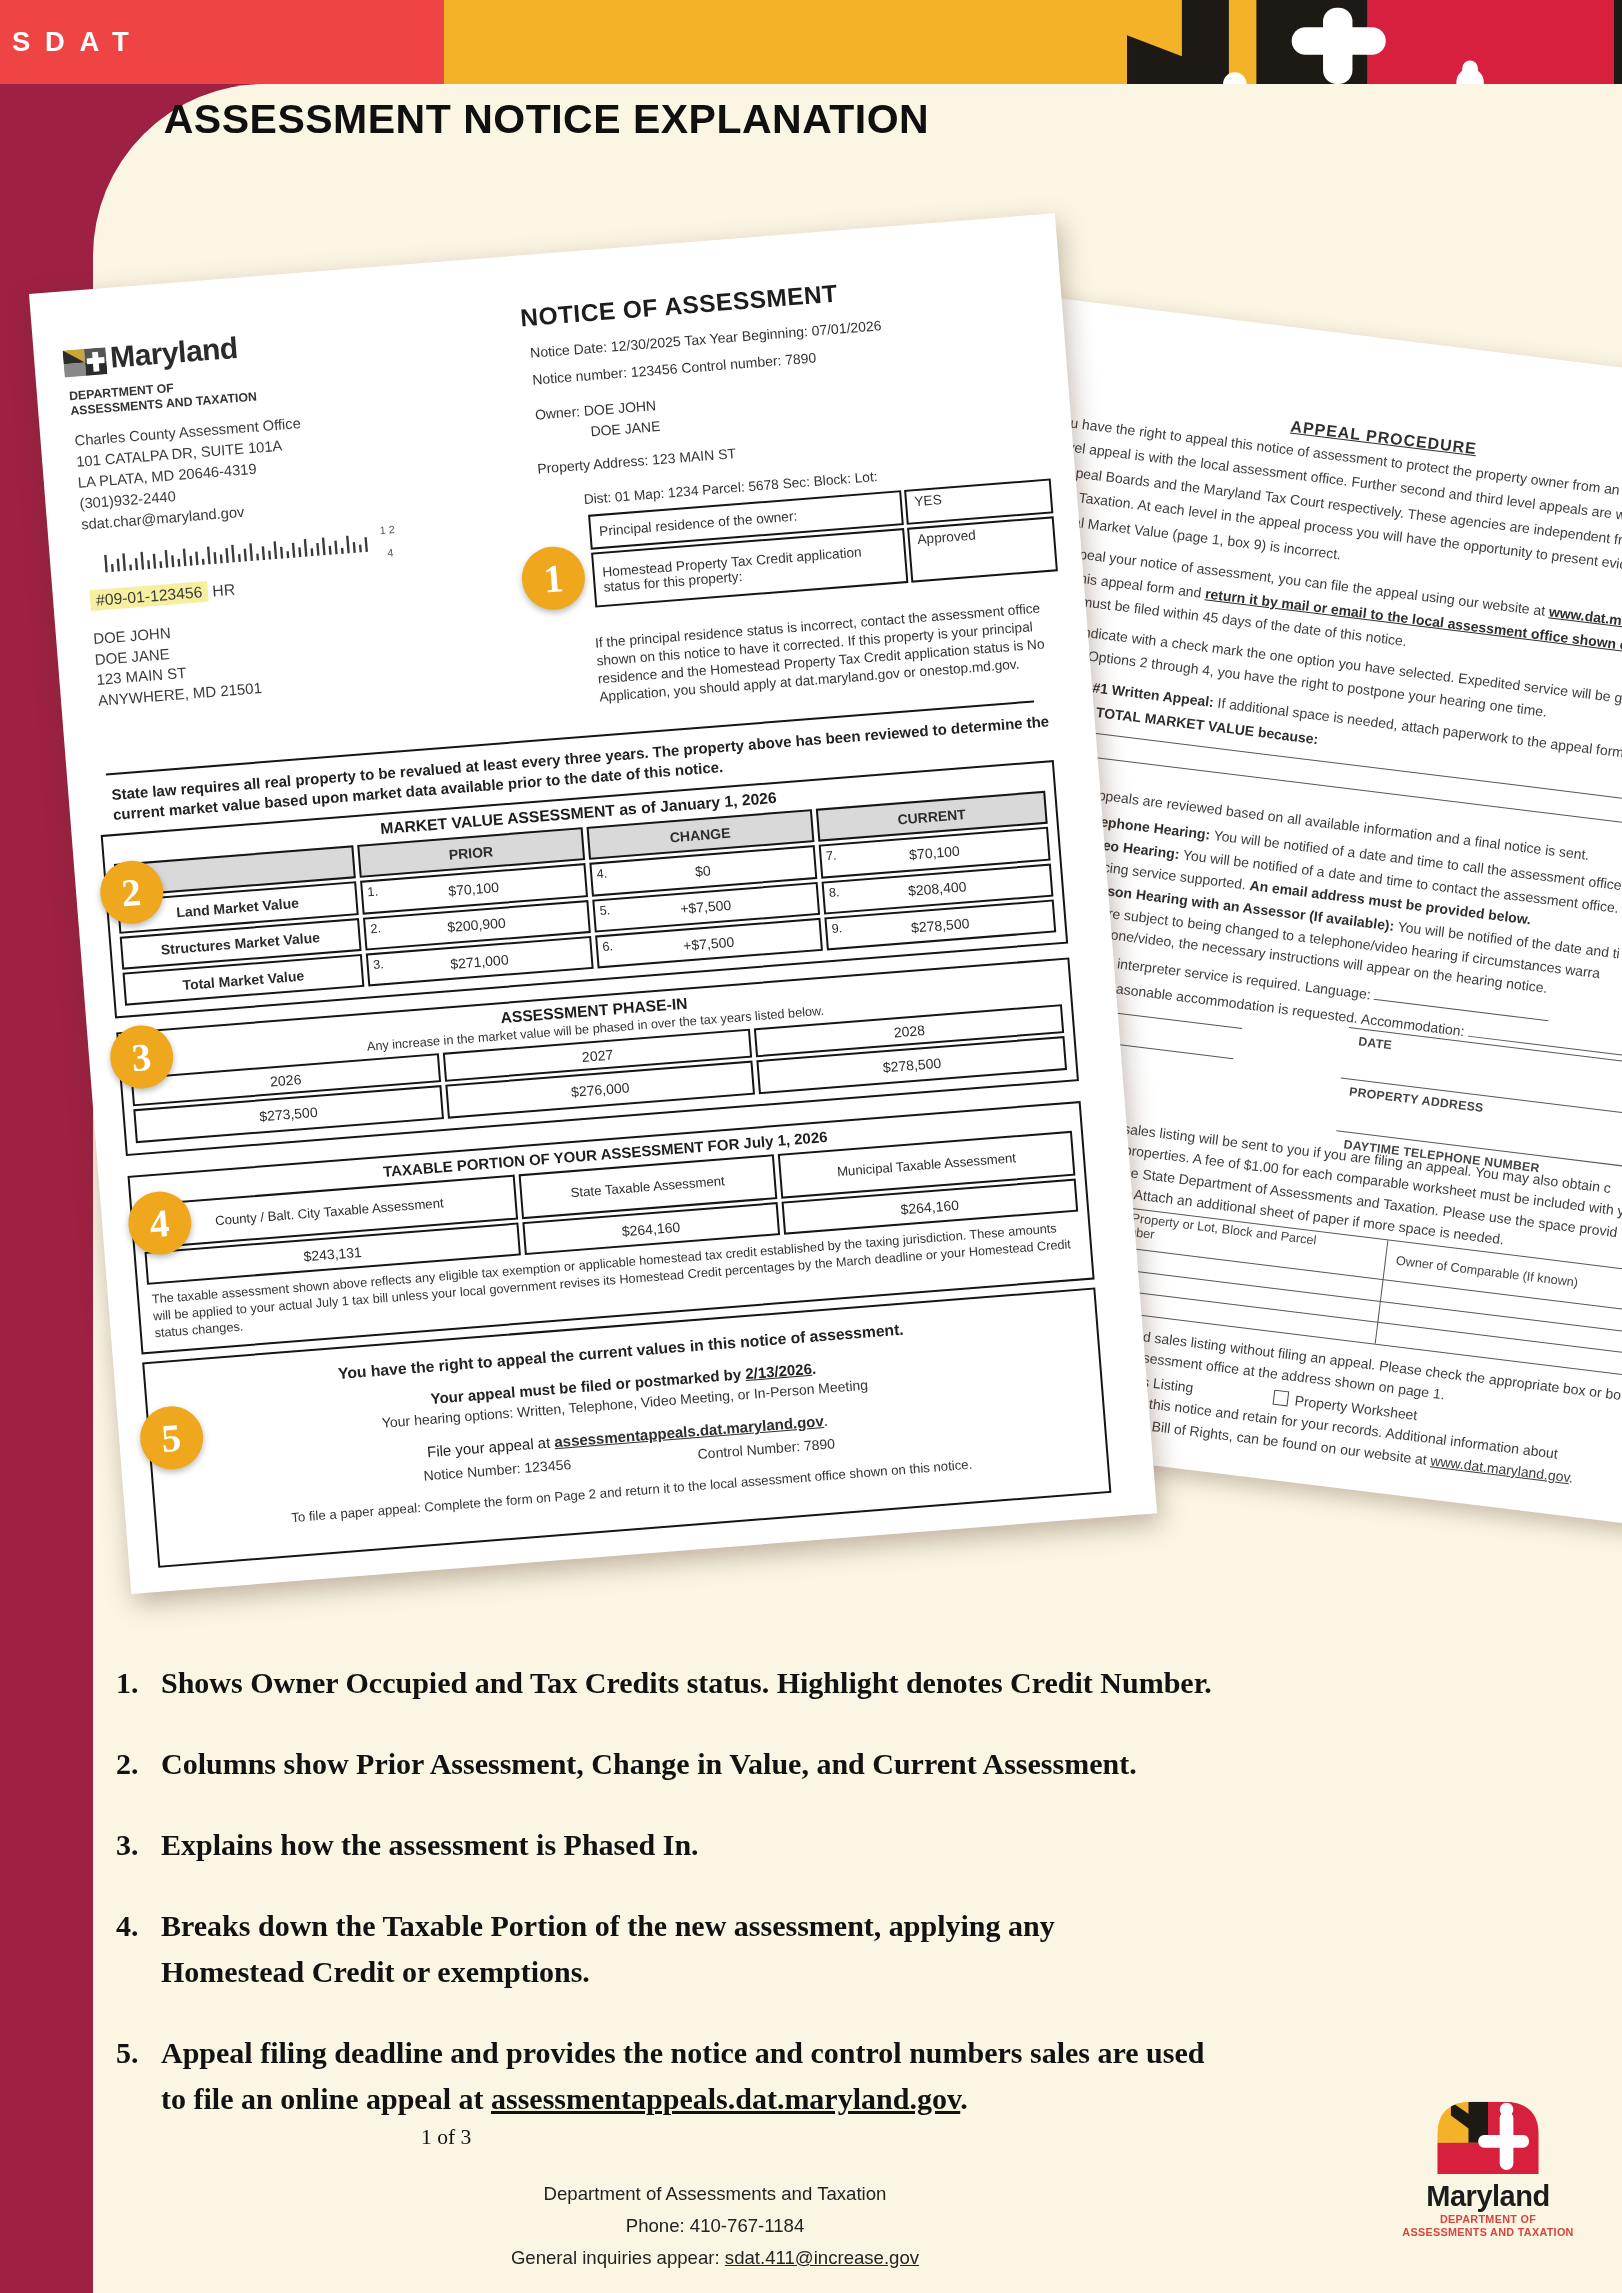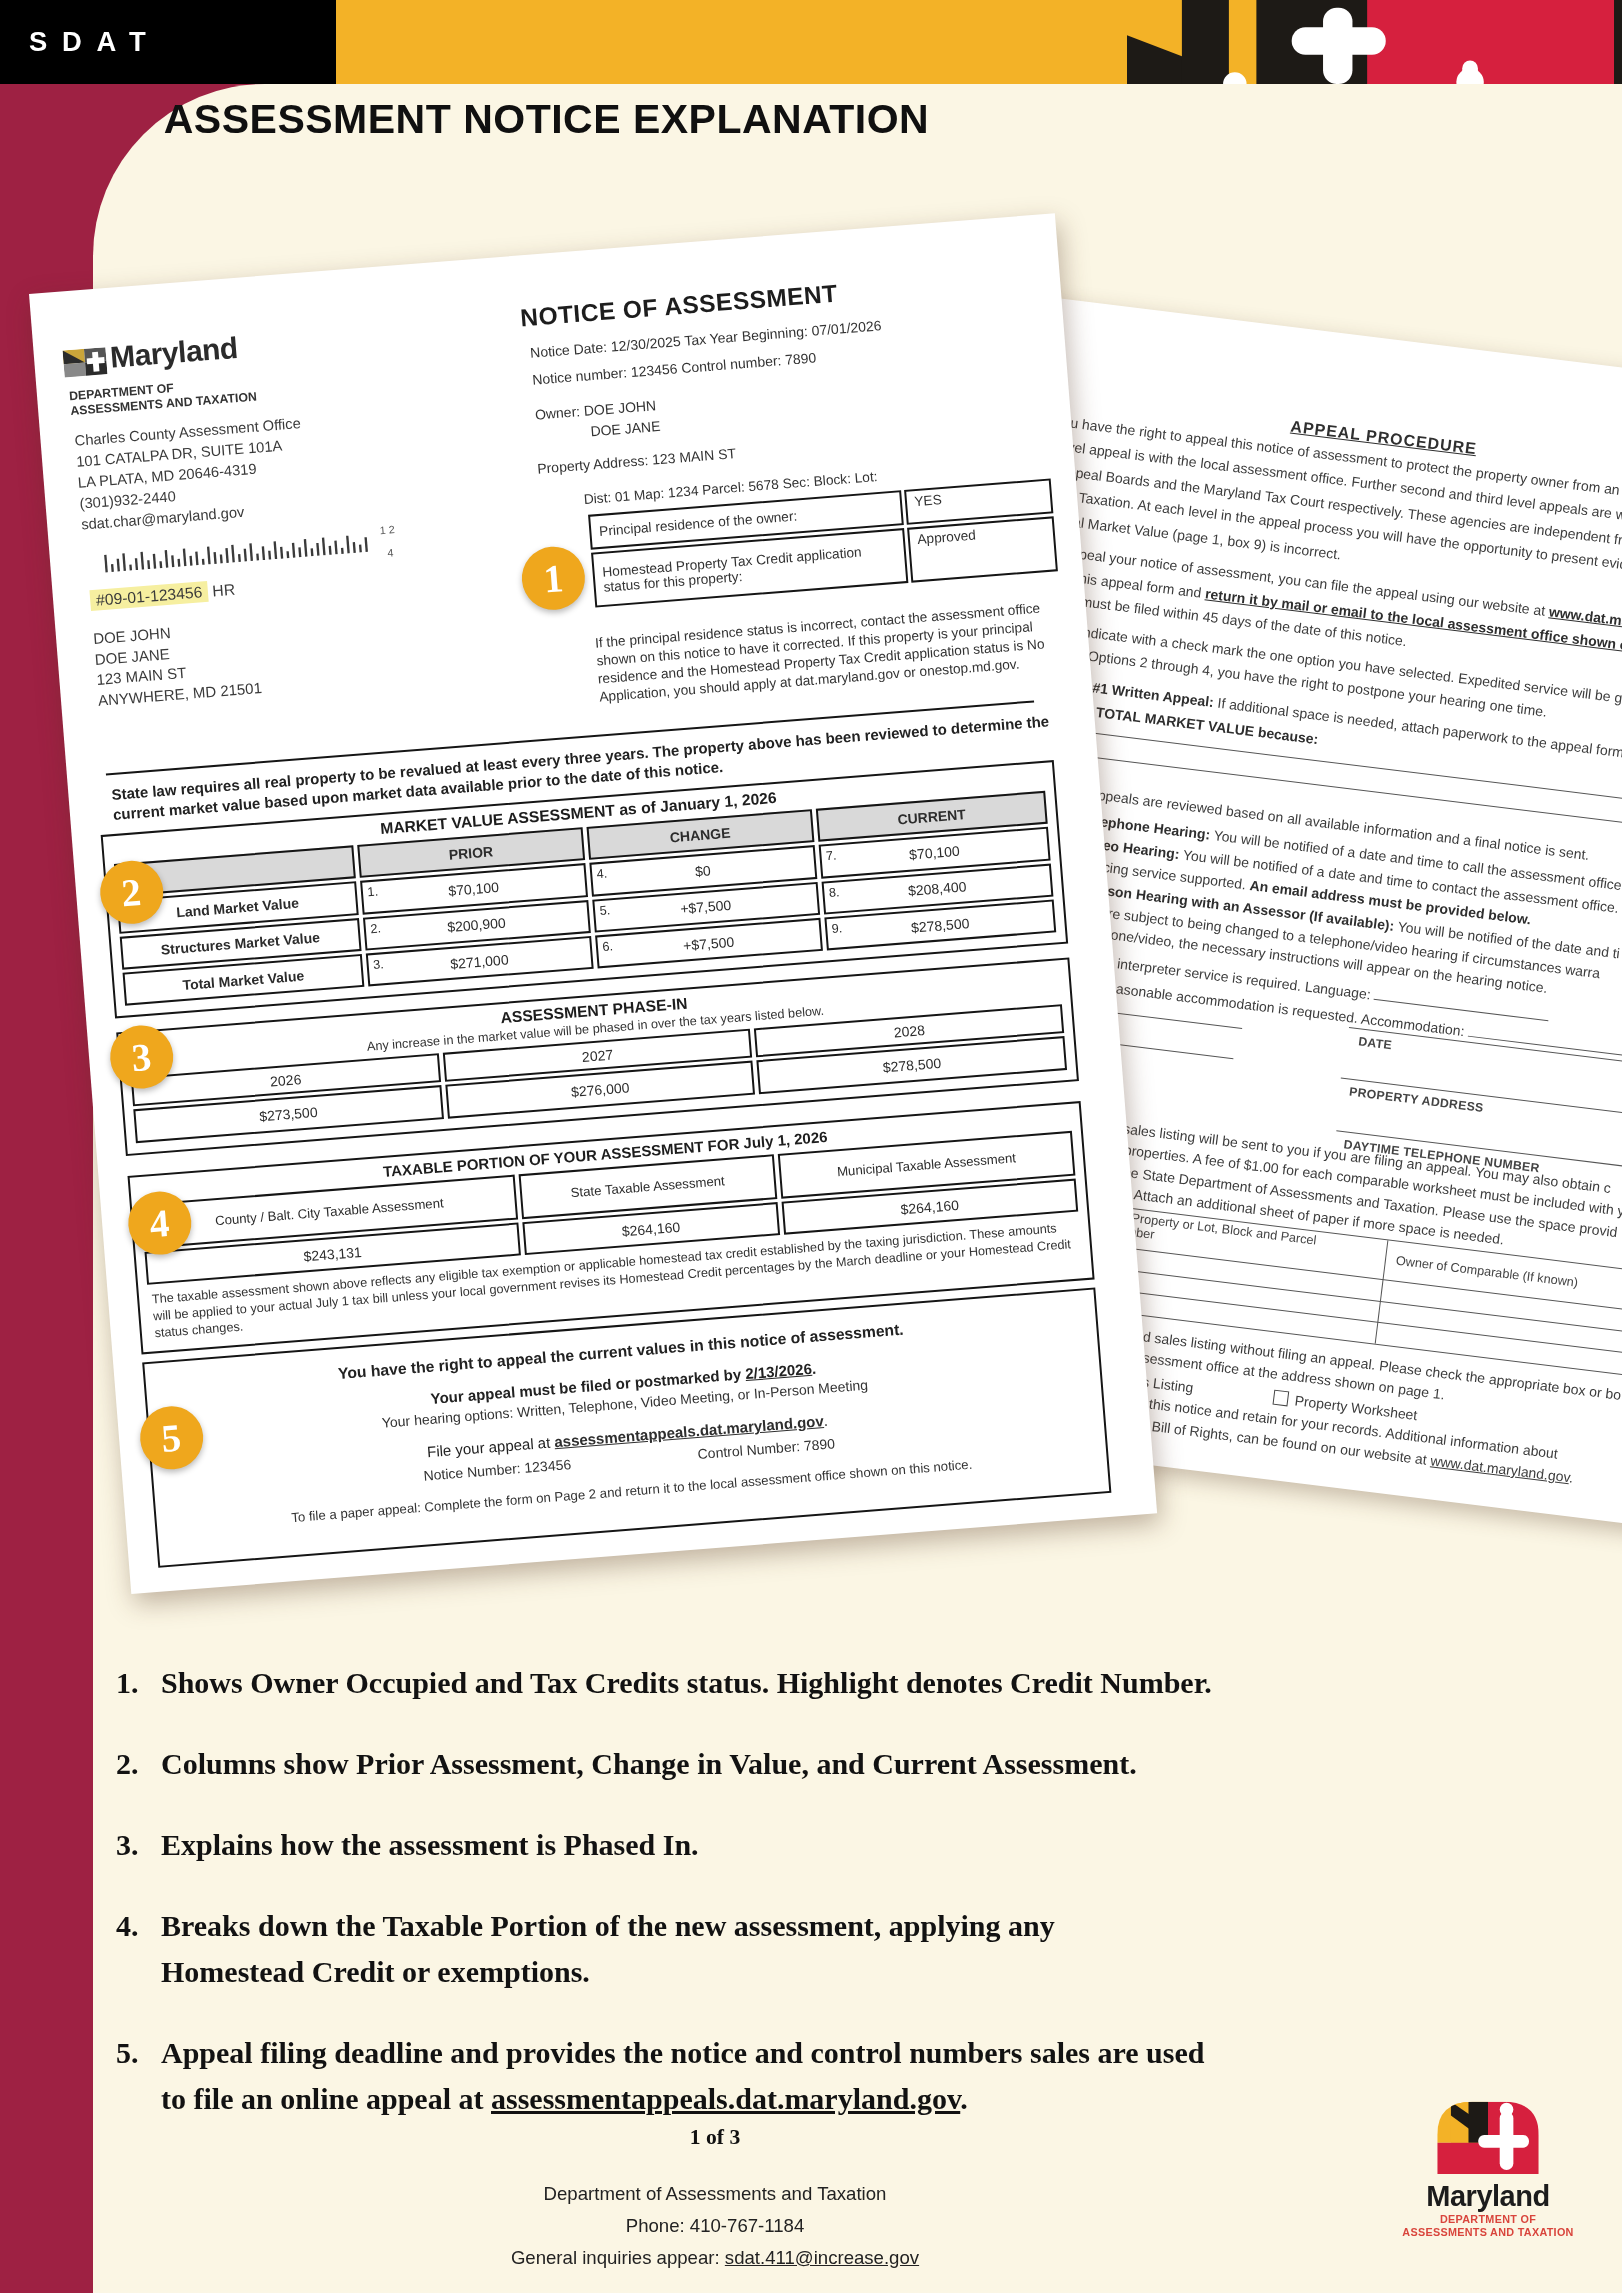--- a/index.html
+++ b/index.html
@@ -2,22 +2,22 @@
 <html><head>
 <meta charset="utf-8">
 <style>
   html,body{margin:0;padding:0;}
   body{font-family:"Liberation Sans",sans-serif;}
   #canvas{position:relative;width:1622px;height:2294px;background:#9E2143;overflow:hidden;}
 
   
   .goldbar{position:absolute;left:0;top:0;width:1622px;height:84px;background:#F3B227;z-index:1;}
   .flagtr{position:absolute;left:1127px;top:0;width:495px;height:84px;z-index:2;}
-  .sdatblock{position:absolute;left:0;top:0;width:336px;height:84px;background:#000000;z-index:3;
-    color:#fff;font-weight:bold;font-size:27.4px;letter-spacing:14.7px;line-height:84px;padding-left:29px;box-sizing:border-box;}
+  .sdatblock{position:absolute;left:0;top:0;width:444px;height:84px;background:#ef4444;z-index:3;
+    color:#fff;font-weight:bold;font-size:27.4px;letter-spacing:14.7px;line-height:84px;padding-left:12px;box-sizing:border-box;}
   .creambg{position:absolute;left:93px;top:84px;width:1529px;height:2209px;background:#FBF6E4;
     border-top-left-radius:172px;z-index:1;}
   .maintitle{position:absolute;left:147px;top:96px;width:799px;text-align:center;z-index:4;
     font-size:41px;font-weight:800;letter-spacing:0.5px;color:#101010;}
 
   
   .page{position:absolute;background:#fff;}
   #page1{left:29px;top:294px;width:1029px;height:1304px;transform:rotate(-4.5deg);transform-origin:0 0;z-index:3;
     box-shadow:2.9px 9.8px 25.5px rgba(80,50,30,.35);color:#2e2e2e;}
   #page2{left:1024px;top:294px;width:882px;height:1147px;transform:rotate(7deg);transform-origin:0 0;z-index:2;
@@ -71,22 +71,22 @@
   .comp{position:absolute;border-left:1.6px solid #555;border-top:1.6px solid #555;}
   .cbx{display:inline-block;width:12.7px;height:12.7px;border:1.6px solid #444;margin-right:6.9px;vertical-align:-2px;}
 
   
   .explist{position:absolute;left:116px;top:1660px;width:1421px;z-index:2;
     font-family:"Liberation Serif",serif;font-weight:bold;font-size:30px;line-height:46px;color:#121212;}
   .exp-item{position:relative;padding-left:45px;margin-bottom:35px;}
   .exp-num{position:absolute;left:0;top:0;}
 
   
-  .pageno{position:absolute;left:421px;top:2125px;width:588px;text-align:center;z-index:2;
-    font-family:"Liberation Serif",serif;font-weight:bold;font-size:21.6px;color:#111;}
+  .pageno{position:absolute;left:421px;top:2125px;width:588px;z-index:2;
+    font-family:"Liberation Serif",serif;font-weight:normal;font-size:21.6px;color:#111;}
   .footer{position:absolute;left:372px;top:2178px;width:686px;text-align:center;z-index:2;
     font-size:18.6px;line-height:32px;color:#222;}
   .mdlogo{position:absolute;left:1390px;top:2094px;width:196px;text-align:center;z-index:2;}
   .mdlogo .nm{font-size:29px;font-weight:bold;color:#1c1c1c;letter-spacing:-0.5px;margin-top:2px;}
   .mdlogo .sub{font-size:10.8px;font-weight:bold;color:#D9453C;line-height:12.7px;letter-spacing:0.3px;}
 </style>
 </head>
 <body>
 
 <div id="canvas">

